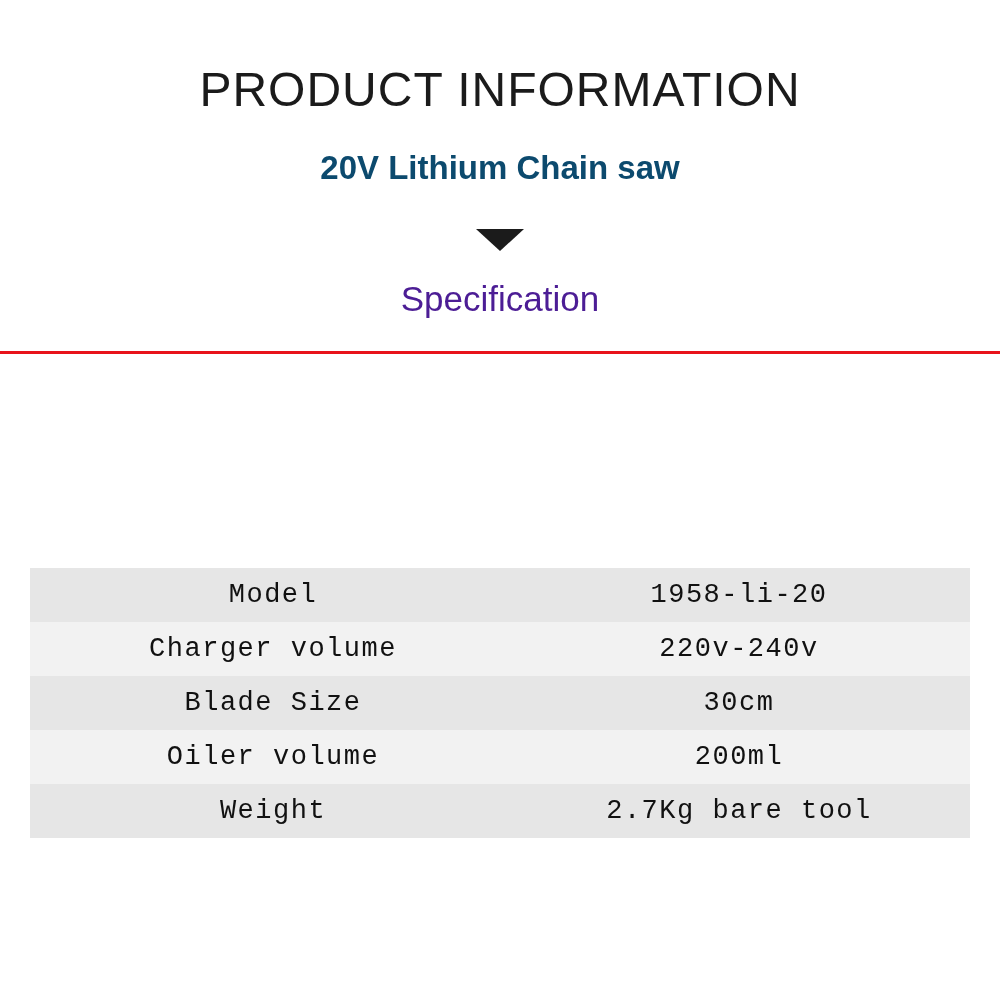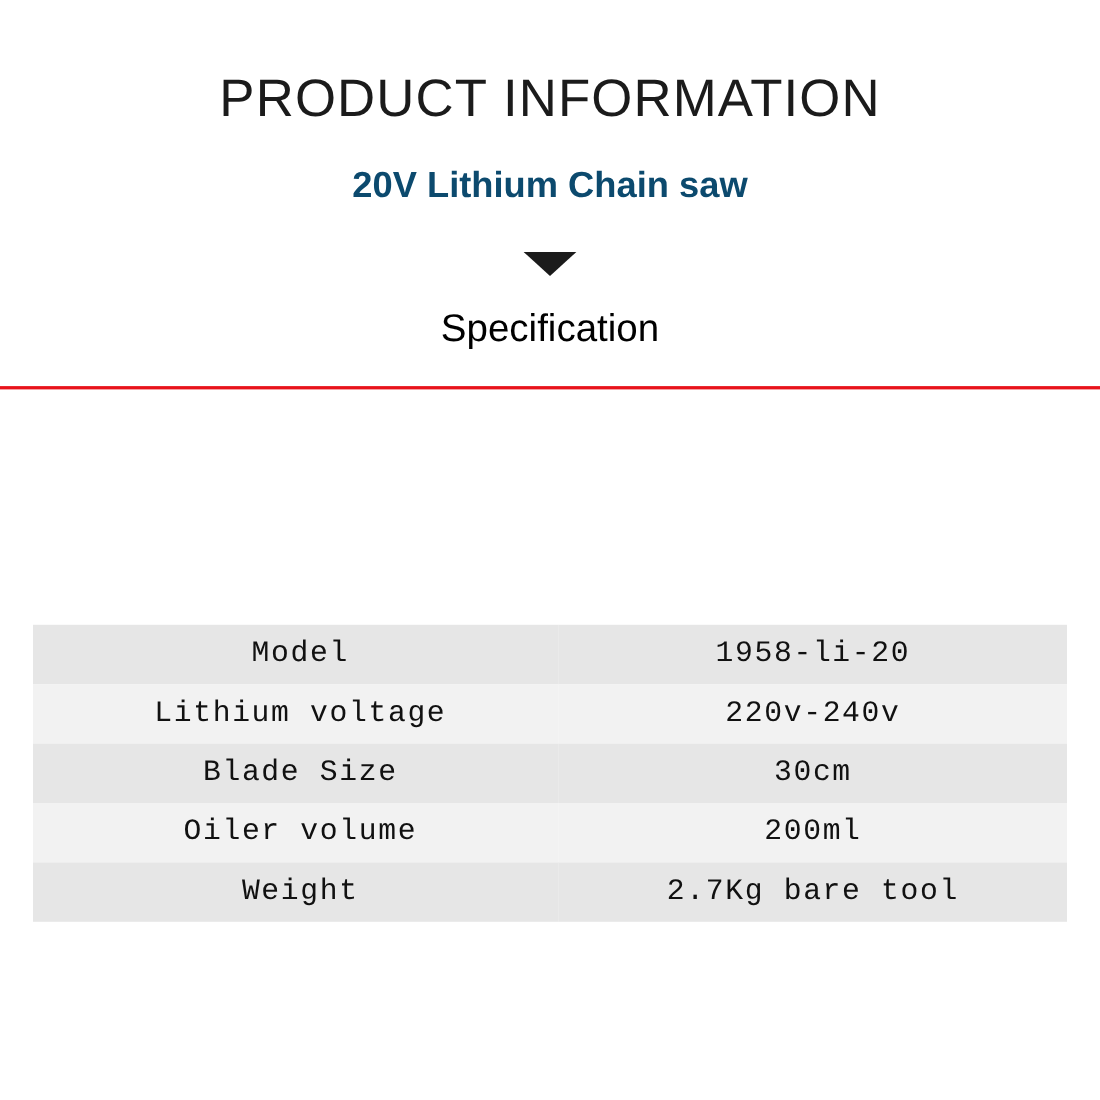--- a/index.html
+++ b/index.html
@@ -53,21 +53,21 @@
     border-left: 24px solid transparent;
     border-right: 24px solid transparent;
     border-top: 22px solid #1b1b1b;
   }
   .section-title {
     margin: 0;
     padding-top: 28px;
     font-family: "Liberation Sans", sans-serif;
     font-size: 35px;
     font-weight: 400;
-    color: #000000;
+    color: #4c1d95;
   }
   .rule {
     margin-top: 32px;
     width: 100%;
     height: 3px;
     background: #e8131b;
   }
   .spec-table {
     position: absolute;
     left: 30px;
@@ -121,21 +121,21 @@
 
   <div class="rule"></div>
 
   <table class="spec-table">
     <tbody>
       <tr>
         <td class="label">Model</td>
         <td class="value">1958-li-20</td>
       </tr>
       <tr>
-        <td class="label">Lithium voltage</td>
+        <td class="label">Charger volume</td>
         <td class="value">220v-240v</td>
       </tr>
       <tr>
         <td class="label">Blade Size</td>
         <td class="value">30cm</td>
       </tr>
       <tr>
         <td class="label">Oiler volume</td>
         <td class="value">200ml</td>
       </tr>

